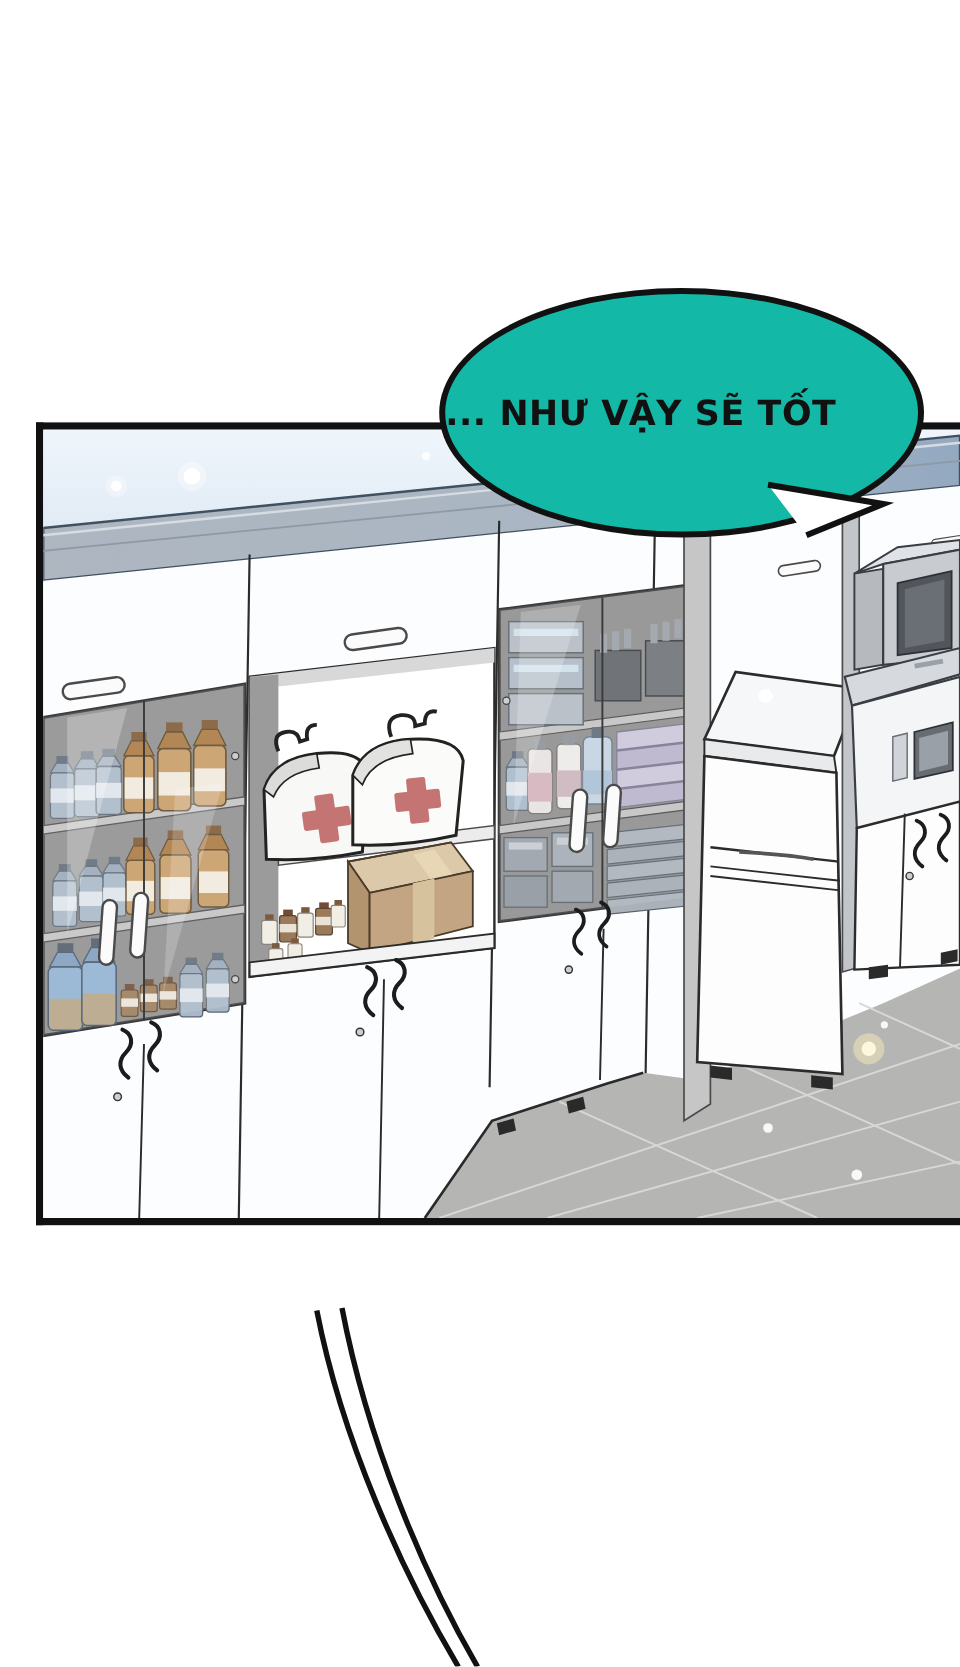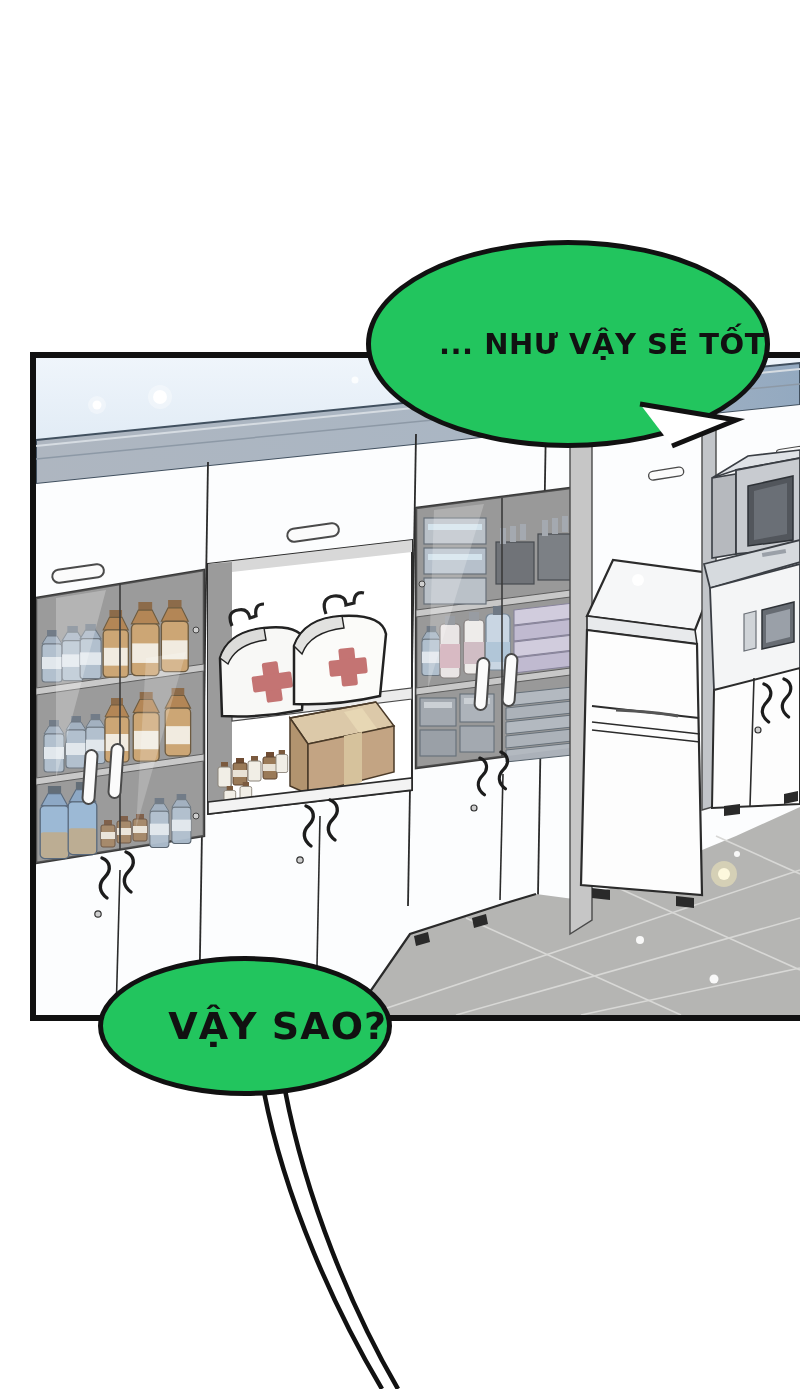--- a/index.html
+++ b/index.html
@@ -1,22 +1,22 @@
 <!DOCTYPE html>
 <html style="--panel-border: #111111; --wall-blue-top: #eff5fb; --wall-blue: #bed3e7; --cabinet-top-band: #a9b6c4; --cabinet-white: #fcfdfe; --glass-interior: #8e8e8e; --amber-bottle: #c59a62; --blue-bottle: #8fb0d0; --first-aid-cross: #c47473; --cardboard-box: #c3a483; --floor-tile: #b5b5b3; --appliance-gray: #c8cbd0;"><head>
 <meta charset="utf-8">
 <style>
   html,body{margin:0;padding:0;background:#ffffff;}
   .page{position:relative;width:800px;height:1389px;background:#fff;overflow:hidden;
         font-family:"DejaVu Sans","Liberation Sans",sans-serif;}
   .panel{position:absolute;left:30px;top:352px;width:770px;height:669px;
          border:6px solid var(--panel-border,#111);border-right:none;box-sizing:border-box;background:#fff;z-index:1;}
   .panel svg{display:block;width:764px;height:657px;}
-  .bubble{position:absolute;background:#22c55e;border:5px solid var(--panel-border,#111);
-          border-radius:50%;display:flex;flex-direction:column;align-items:flex-end;justify-content:center;
+  .bubble{position:absolute;background:#14b8a6;border:5px solid var(--panel-border,#111);
+          border-radius:50%;display:flex;flex-direction:column;align-items:flex-start;justify-content:center;
           text-align:center;color:#111;font-weight:bold;z-index:4;box-sizing:border-box;}
   .bubble-top{left:366px;top:240px;width:404px;height:208px;font-size:29px;line-height:45px;letter-spacing:.5px;}
   .bubble-bottom{left:98px;top:956px;width:294px;height:140px;font-size:38px;letter-spacing:1px;}
   .tail-svg{position:absolute;z-index:5;}
   .tail-lines{position:absolute;z-index:2;}
 </style>
 </head>
 <body>
 
 <div class="page">
@@ -430,17 +430,14 @@
     <path d="M45,10 C66,120 112,230 158,309" fill="none" stroke="#111" stroke-width="4.5"></path>
   </svg>
 
   <div class="bubble bubble-top">
     <div>... NHƯ VẬY SẼ TỐT</div>
   </div>
   <svg class="tail-svg" style="left:600px;top:380px" width="160" height="90" viewBox="0 0 160 90">
     <path d="M40,24 L136,40 L72,66" fill="#ffffff" stroke="#111" stroke-width="5" stroke-linejoin="miter"></path>
   </svg>
 
-  <div class="bubble bubble-bottom">
-    <div>VẬY SAO?</div>
-  </div>
 
 </div>
 
 </body></html>

